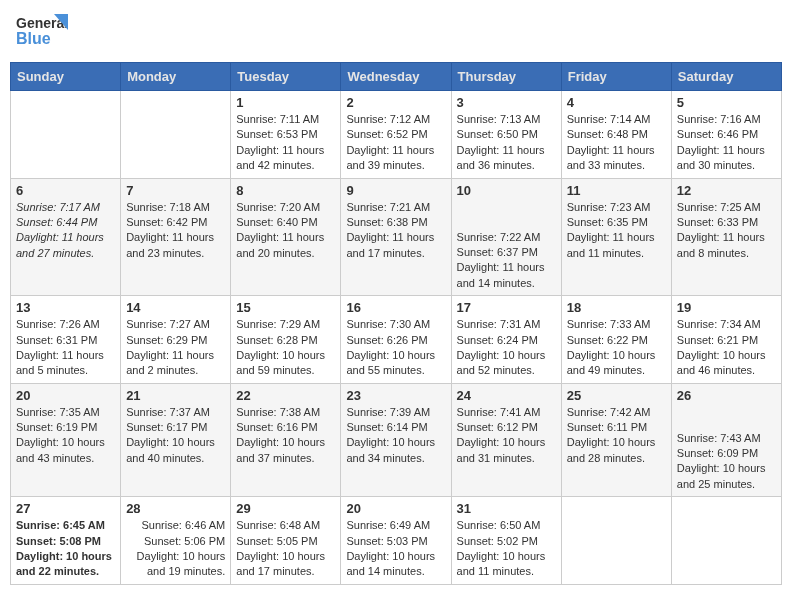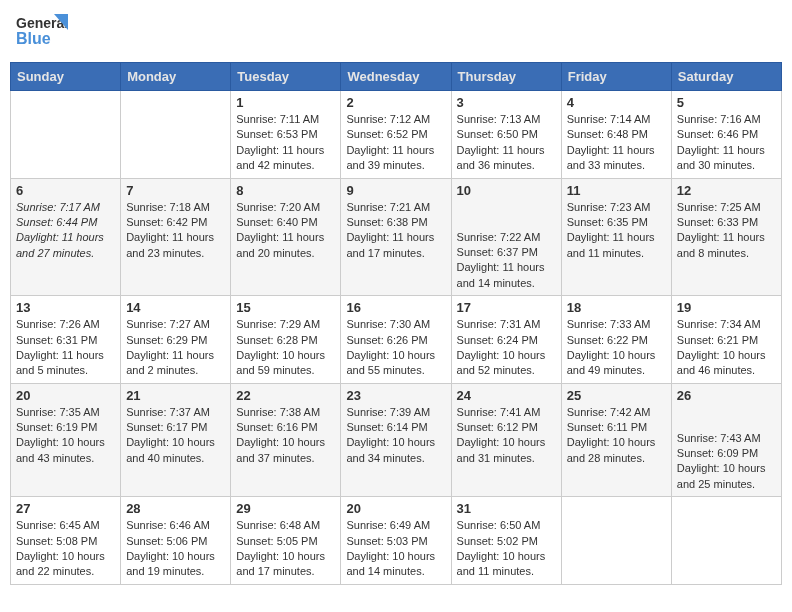--- a/index.html
+++ b/index.html
@@ -280,27 +280,27 @@
         <td>
           <span class="day-number">26</span>
           <div class="day-info" style="white-space: pre-line; margin-top: 28px;">Sunrise: 7:43 AM
 Sunset: 6:09 PM
 Daylight: 10 hours and 25 minutes.</div>
         </td>
       </tr>
       <tr class="row-5">
         <td>
           <span class="day-number">27</span>
-          <div class="day-info" style="white-space: pre-line;">Sunrise: 6:45 AM
+          <div class="day-info" style="white-space: pre-line; font-weight: bold;">Sunrise: 6:45 AM
 Sunset: 5:08 PM
 Daylight: 10 hours and 22 minutes.</div>
         </td>
         <td>
           <span class="day-number">28</span>
-          <div class="day-info" style="white-space: pre-line;">Sunrise: 6:46 AM
+          <div class="day-info" style="white-space: pre-line; text-align: right;">Sunrise: 6:46 AM
 Sunset: 5:06 PM
 Daylight: 10 hours and 19 minutes.</div>
         </td>
         <td>
           <span class="day-number">29</span>
           <div class="day-info" style="white-space: pre-line;">Sunrise: 6:48 AM
 Sunset: 5:05 PM
 Daylight: 10 hours and 17 minutes.</div>
         </td>
         <td>

